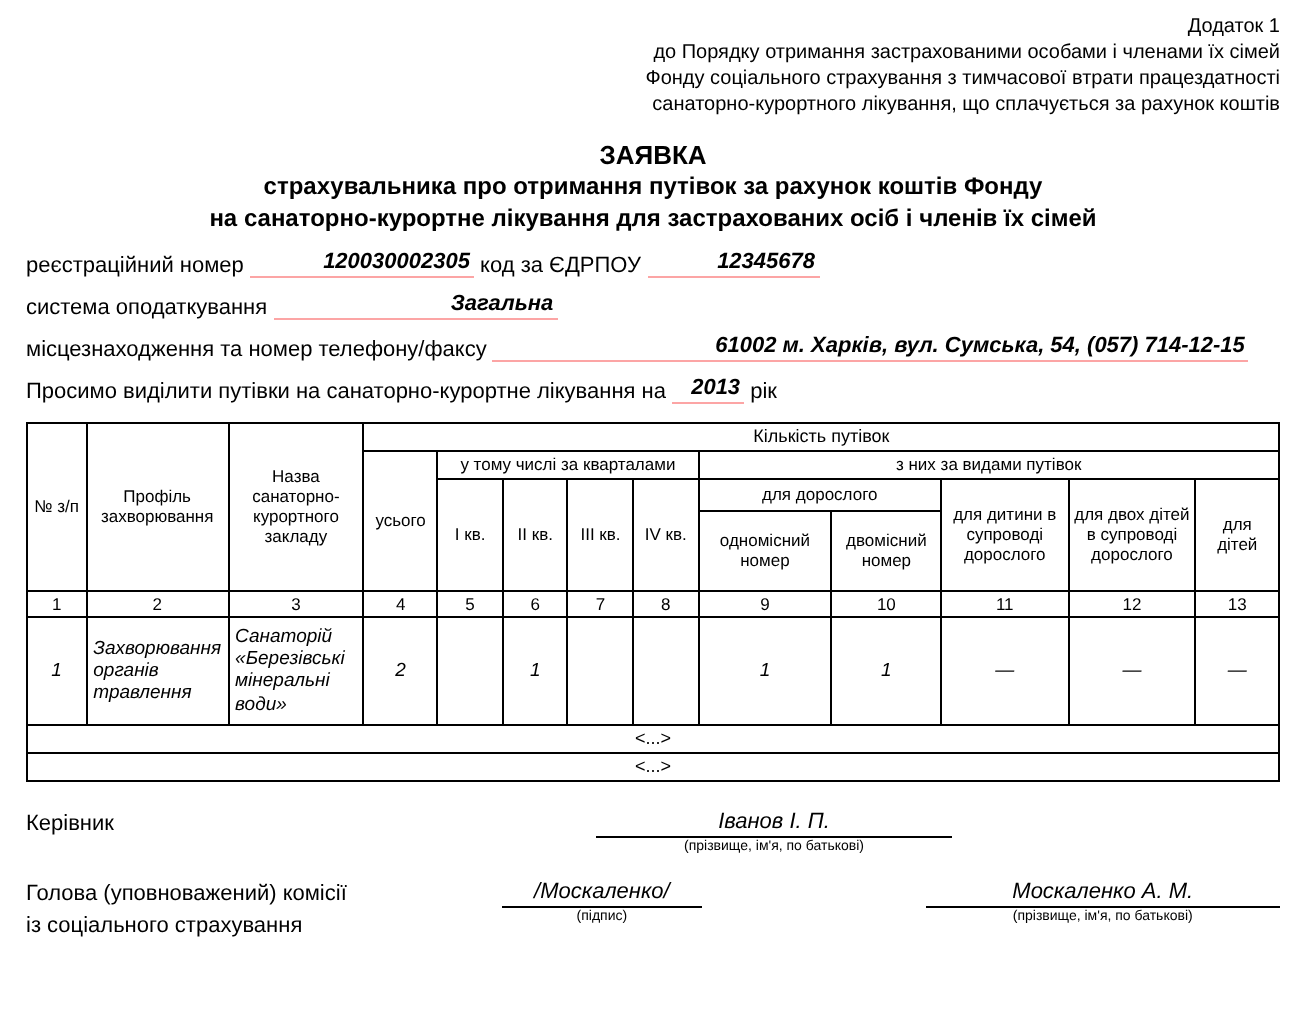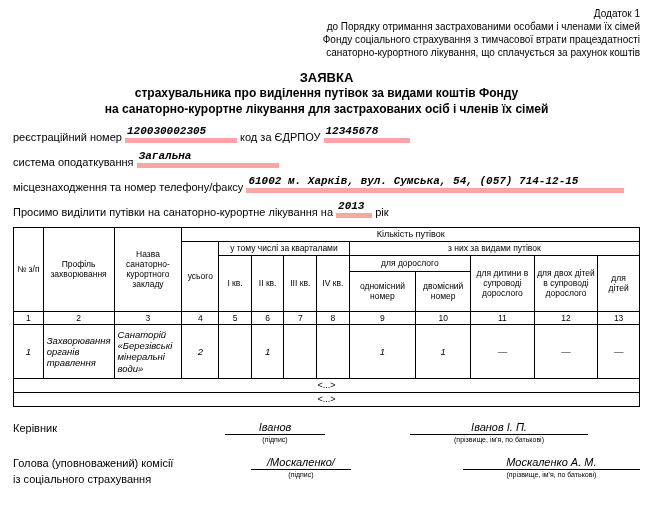--- a/index.html
+++ b/index.html
@@ -19,22 +19,22 @@
   .insurer { margin-top: 13px; text-align: center; }
   .insurer-line {
     display: inline-block; min-width: 335px; border-bottom: 1px solid #000;
     font-style: italic; font-weight: bold; font-size: 11px; padding: 0 8px 1px 8px;
   }
   .insurer-caption { font-size: 7.5px; line-height: 1.3; }
 
   .form-line { margin-top: 7px; font-size: 11px; white-space: nowrap; }
   .lbl { display: inline-block; }
   .fill {
-    display: inline-block; border-bottom: 5px solid #fca5a5; vertical-align: bottom;
-    font-style: italic; font-weight: bold; text-align: left; padding: 0 2px 1px 2px; font-family: Liberation Mono, monospace;
+    display: inline-block; border-bottom: 1px solid #fca5a5; vertical-align: bottom;
+    font-style: italic; font-weight: bold; text-align: right; padding: 0 2px 1px 2px;
   }
   .w-reg { width: 112px; }
   .w-edrpou { width: 86px; }
   .w-tax { width: 142px; }
   .w-addr { width: 378px; }
   .w-year { width: 36px; }
 
   table.main { border-collapse: collapse; table-layout: fixed; margin-top: 9px; }
   .main td {
     border: 1px solid #000; text-align: center; vertical-align: middle;
@@ -67,21 +67,21 @@
 
   <div class="appendix">
     <div>Додаток 1</div>
     <div>до Порядку отримання застрахованими особами і членами їх сімей</div>
     <div>Фонду соціального страхування з тимчасової втрати працездатності</div>
     <div>санаторно-курортного лікування, що сплачується за рахунок коштів</div>
   </div>
 
   <div class="title">
     <div class="title-main">ЗАЯВКА</div>
-    <div class="title-sub">страхувальника про виділення путівок за видами коштів Фонду</div>
+    <div class="title-sub">страхувальника про отримання путівок за рахунок коштів Фонду</div>
     <div class="title-sub">на санаторно-курортне лікування для застрахованих осіб і членів їх сімей</div>
   </div>
 
 
   <div class="form-line">
     <span class="lbl">реєстраційний номер</span>
     <span class="fill w-reg">120030002305</span>
     <span class="lbl">код за ЄДРПОУ</span>
     <span class="fill w-edrpou">12345678</span>
   </div>
@@ -179,24 +179,20 @@
     </tr>
     <tr class="dots">
       <td colspan="13">&lt;...&gt;</td>
     </tr>
   </tbody>
     </table>
 
   <div class="signatures">
     <div class="sig-row">
       <div class="sig-label">Керівник</div>
-      <div class="sig-block sig-block-sign">
-        <div class="sig-value">Іванов</div>
-        <div class="sig-caption">(підпис)</div>
-      </div>
       <div class="sig-block sig-block-name">
         <div class="sig-value">Іванов І. П.</div>
         <div class="sig-caption">(прізвище, ім'я, по батькові)</div>
       </div>
     </div>
     <div class="sig-row second">
       <div class="sig-label">
         <div>Голова (уповноважений) комісії</div>
         <div>із соціального страхування</div>
       </div>

